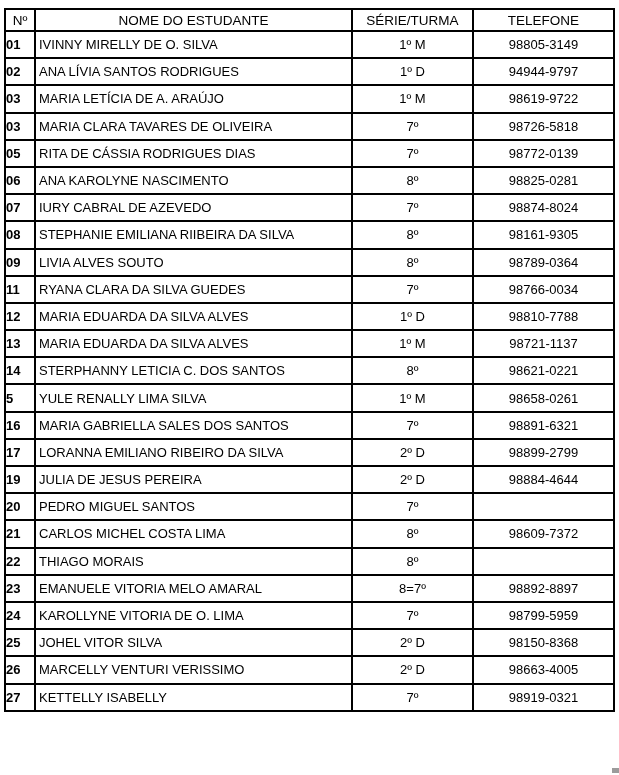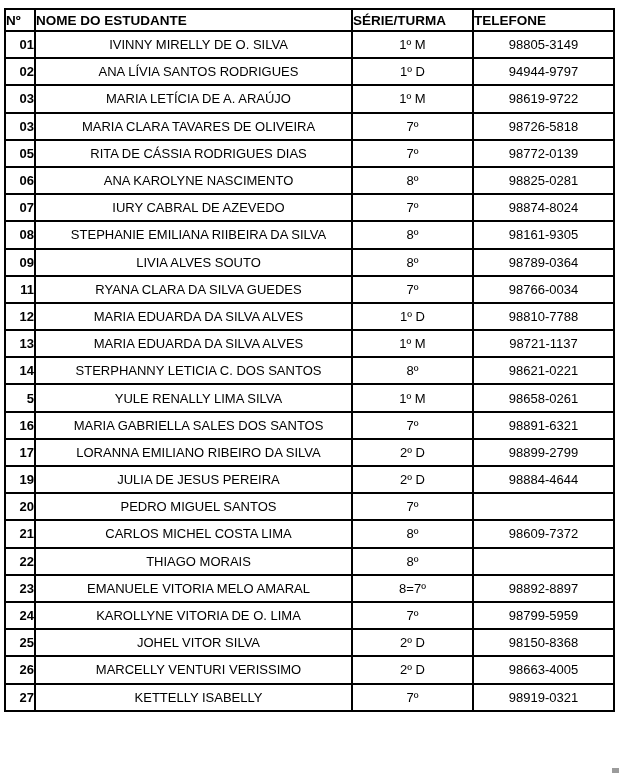--- a/index.html
+++ b/index.html
@@ -28,42 +28,42 @@
   .student-table td {
     border: 2px solid #000000;
     padding: 0;
     overflow: hidden;
     white-space: nowrap;
     background: #ffffff;
   }
   .student-table thead th {
     height: 20px;
     font-size: 13.5px;
-    font-weight: bold;
-    text-align: left;
+    font-weight: normal;
+    text-align: center;
     vertical-align: middle;
   }
   .student-table tbody td {
     height: 25.2px;
     font-size: 13px;
     vertical-align: middle;
   }
   .col-num   { width: 30px; }
   .col-name  { width: 317px; }
   .col-serie { width: 121px; }
   .col-phone { width: 141px; }
 
   td.cell-num {
     font-weight: bold;
-    text-align: right;
+    text-align: left;
     font-size: 12.5px;
   }
   td.cell-name {
-    text-align: center;
-    padding-left: 10px;
+    text-align: left;
+    padding-left: 3px;
   }
   td.cell-serie,
   td.cell-phone {
     text-align: center;
     margin-top: 24px;
   }
   .resize-handle {
     position: absolute;
     left: 612px;
     top: 768px;

